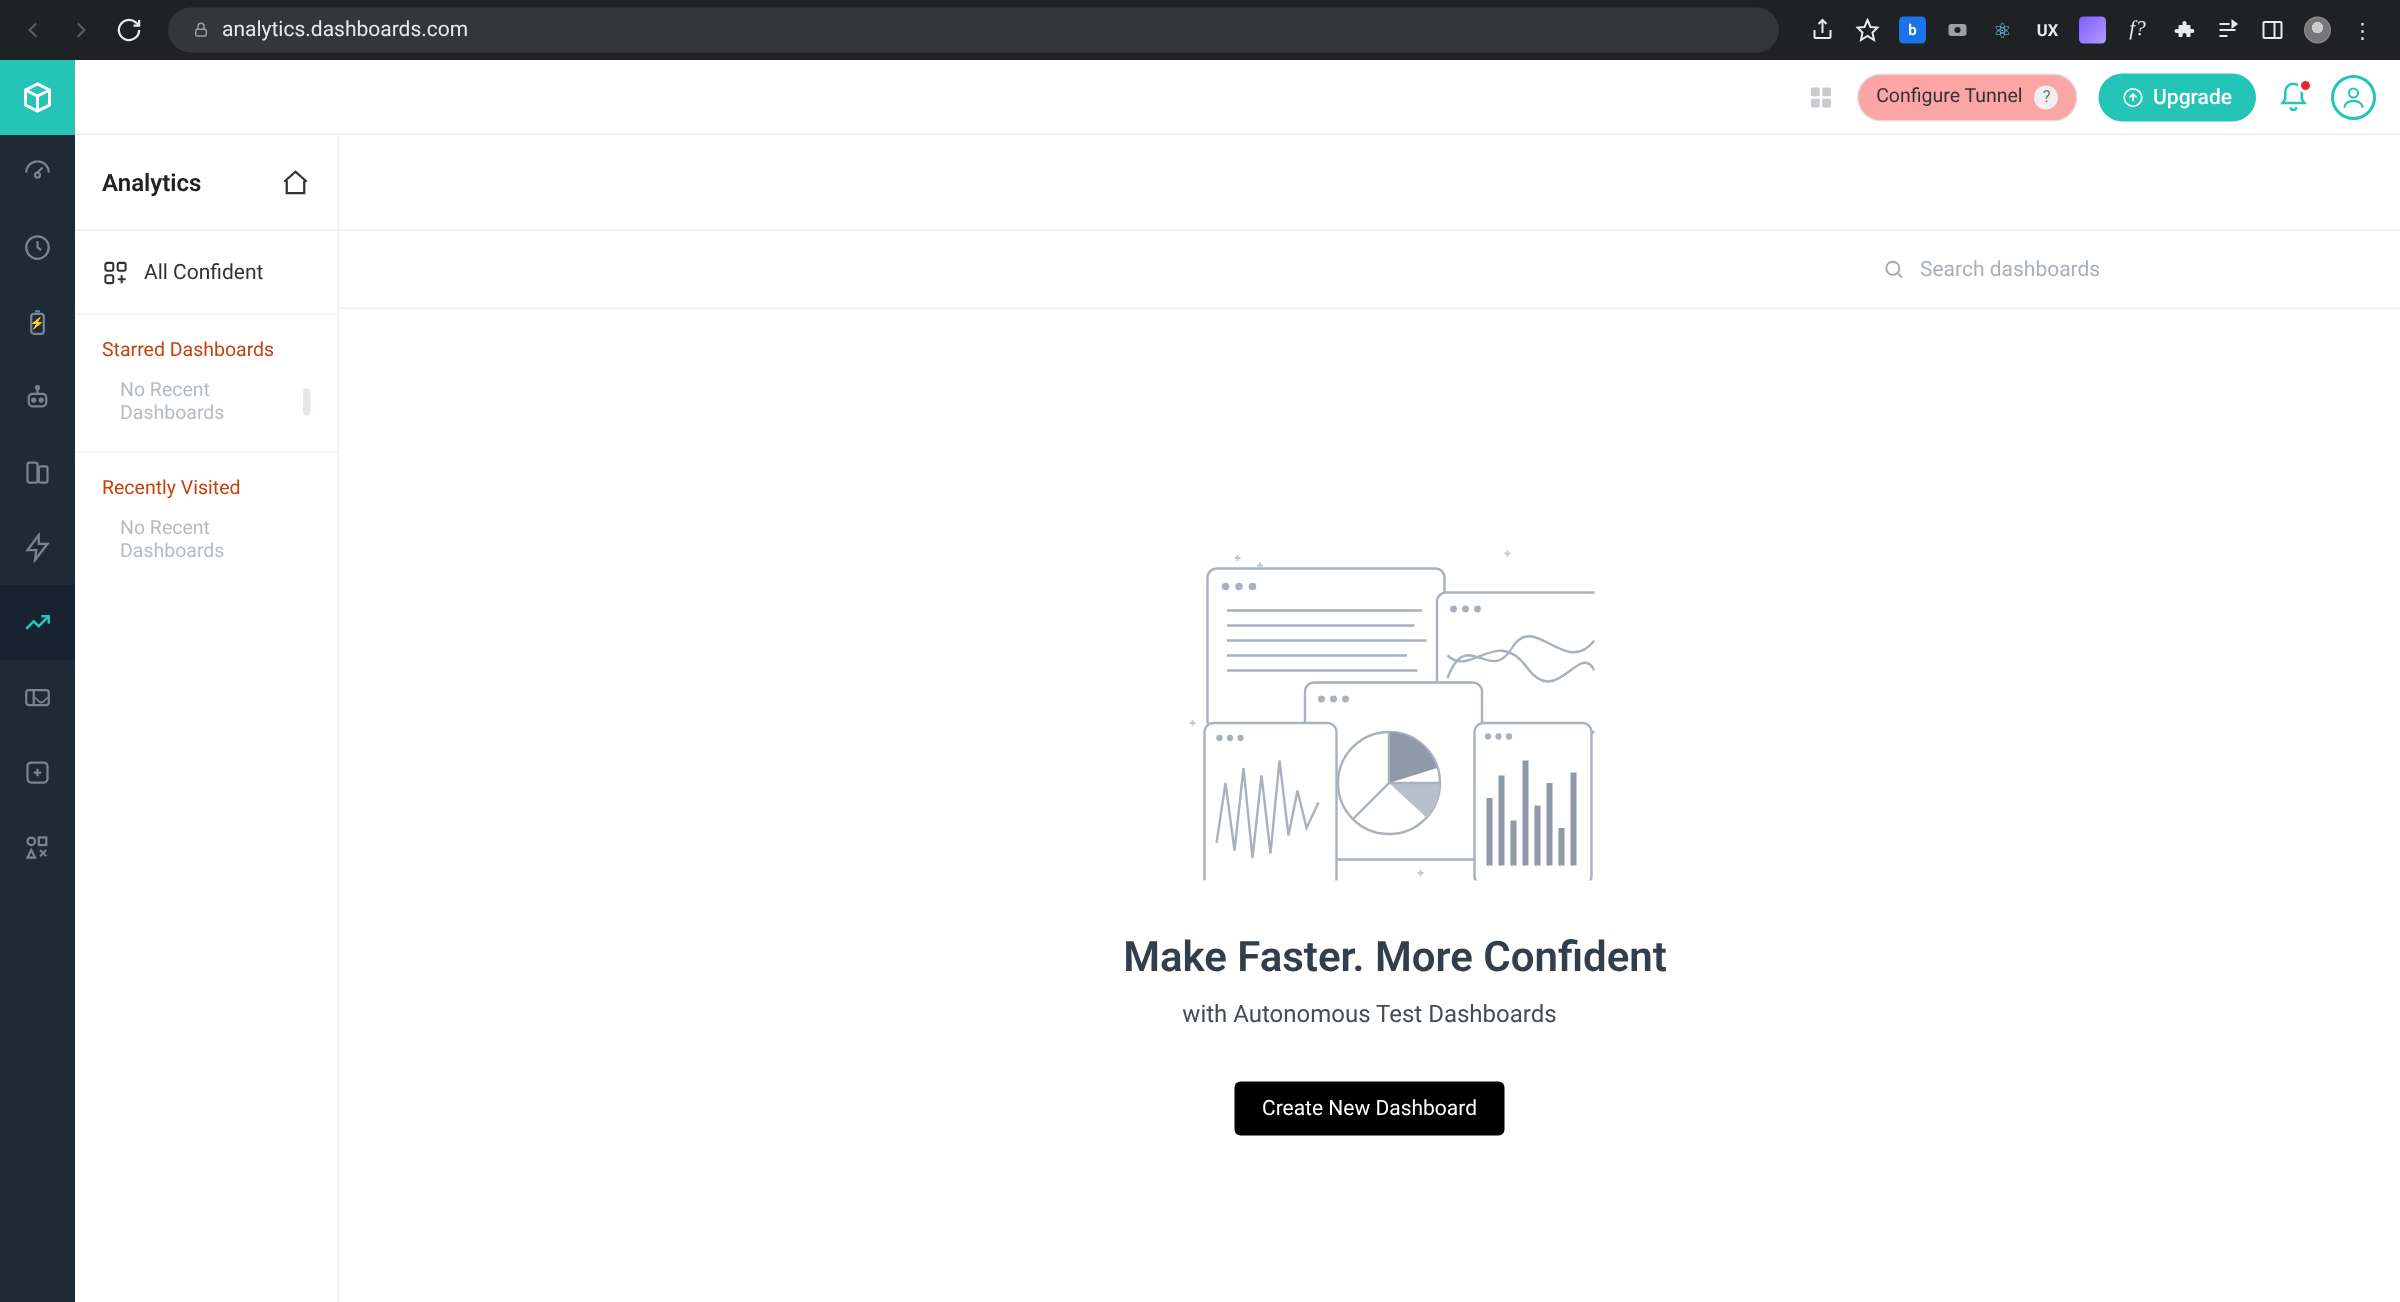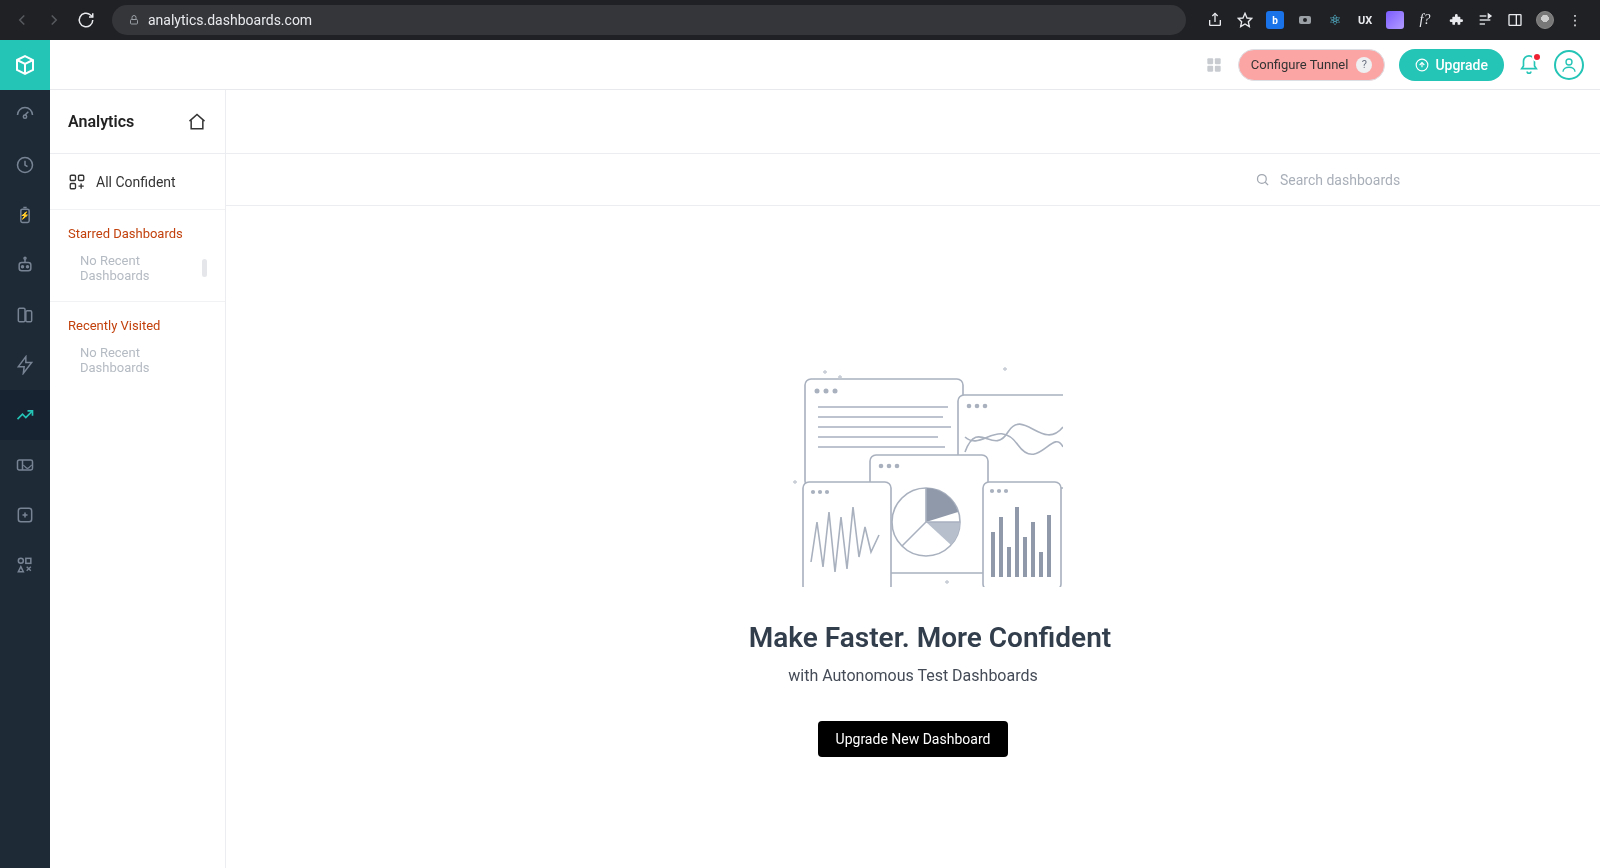--- a/index.html
+++ b/index.html
@@ -377,19 +377,19 @@
                 <path d="M75 20h4m-2 -2v4"></path>
               <path d="M240 12h4m-2 -2v4"></path>
               <path d="M30 125h4m-2 -2v4"></path>
               <path d="M182 225h4m-2 -2v4"></path>
             </g>
           </svg>
 
           <div class="empty-headline">Make Faster. More Confident</div>
           <div class="empty-sub">with Autonomous Test Dashboards</div>
           <div class="empty-actions">
-            <button class="btn-dark">Upgrade New Dashboard</button>
+            <button class="btn-dark">Create New Dashboard</button>
           </div>
         </div>
       </div>
     </div>
   </div>
 </div>
 
 </body></html>

